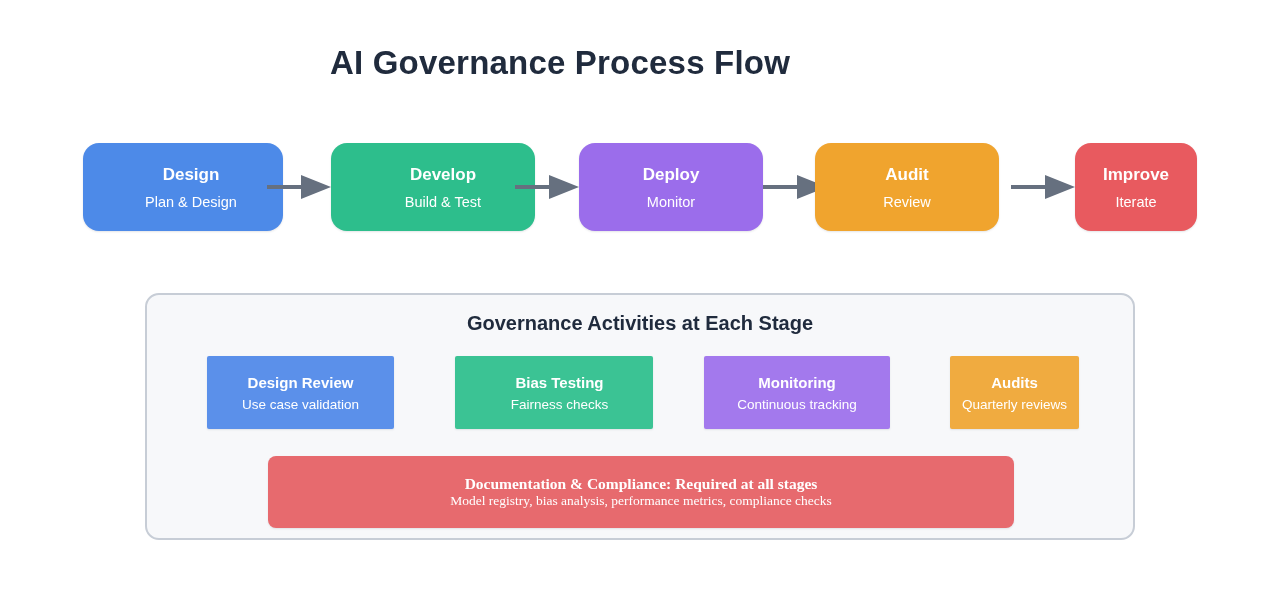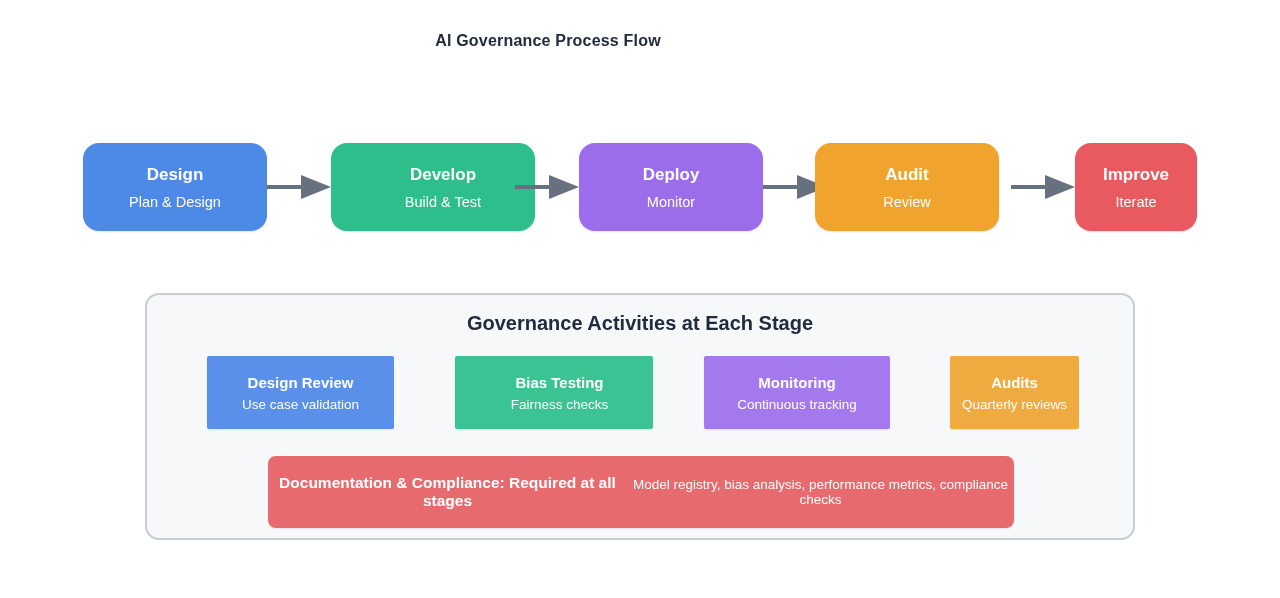--- a/index.html
+++ b/index.html
@@ -5,22 +5,22 @@
   html, body { margin: 0; padding: 0; background: #ffffff; }
   body {
     width: 1280px; height: 598px;
     font-family: "Liberation Sans", sans-serif;
     position: relative; overflow: hidden;
   }
   .canvas { position: absolute; inset: 0; }
 
   .page-title {
     position: absolute; top: 32px; left: 0; width: 1096px;
-    margin: 0; text-align: center;
-    font-size: 16px; font-weight: 800; color: #202b3d;
+    margin: 12px; text-align: center;
+    font-size: 33px; font-weight: 800; color: #202b3d;
     letter-spacing: 0.2px;
   }
 
   
   .flow-row { position: absolute; top: 143px; left: 0; width: 1280px; height: 88px; }
   .stage {
     position: absolute; top: 0; height: 88px;
     border-radius: 16px;
     display: flex; flex-direction: column; align-items: center; justify-content: center;
     gap: 9px; color: #ffffff;
@@ -58,29 +58,30 @@
     display: flex; flex-direction: column; align-items: center; justify-content: center;
     gap: 6px; color: #ffffff; text-align: center;
     box-shadow: 0 1px 2px rgba(30,40,60,0.10);
   }
   .activity-title { font-size: 15px; font-weight: bold; }
   .activity-sub   { font-size: 13.5px; }
 
   .banner {
     position: absolute; left: 121px; top: 161px; width: 746px; height: 72px;
     border-radius: 8px;
-    display: flex; flex-direction: row; align-items: center; justify-content: center;
+    display: flex; flex-direction: column; align-items: center; justify-content: center;
     gap: 0; color: #ffffff; text-align: center;
     box-shadow: 0 1px 2px rgba(30,40,60,0.10);
+    font-family: Liberation Serif, serif;
   }
   .banner-title { font-size: 15.5px; font-weight: bold; }
   .banner-sub   { font-size: 13.5px; }
 
   
-  .stage-0 { left: 83px;   width: 184px; }
+  .stage-0 { left: 83px;   width: 184px; padding-left: 16px; }
   .stage-1 { left: 331px;  width: 184px; }
   .stage-2 { left: 579px;  width: 184px; }
   .stage-3 { left: 815px;  width: 184px; }
   .stage-4 { left: 1075px; width: 122px; }
   .arrow-0 { left: 267px; }
   .arrow-1 { left: 515px; }
   .arrow-2 { left: 763px; }
   .arrow-3 { left: 1011px; }
   .activity-0 { left: 60px;  width: 187px; }
   .activity-1 { left: 308px; width: 187px; }

